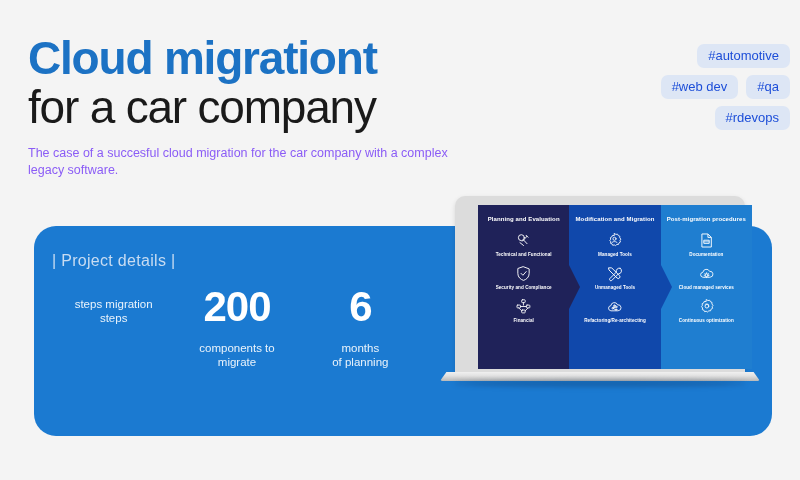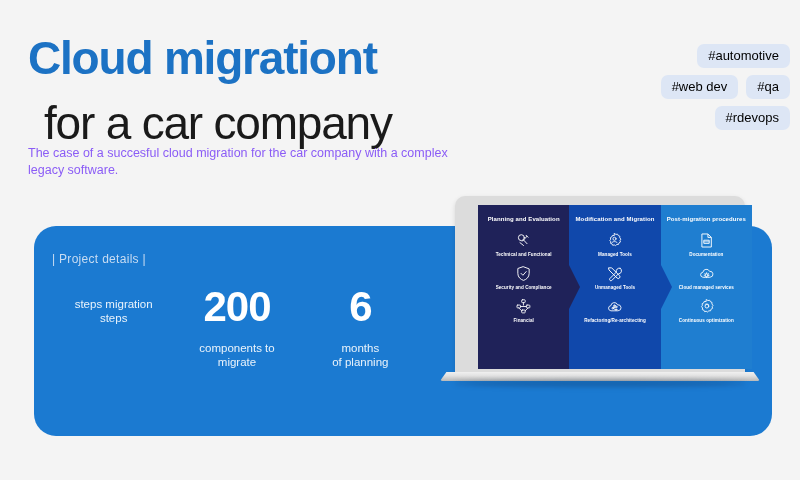--- a/index.html
+++ b/index.html
@@ -12,44 +12,44 @@
   #stage{position:absolute;left:0;top:0;width:800px;height:419px;}
 
   
   .title-block{position:absolute;left:28px;top:34px;width:560px;}
   .title-line1{
     font-size:46px;line-height:48px;font-weight:bold;
     color:#1c72c4;letter-spacing:-1.2px;margin:0;
   }
   .title-line2{
     font-size:46px;line-height:50px;font-weight:normal;
-    color:#1a1a1a;letter-spacing:-1.2px;margin:16px;
+    color:#1a1a1a;letter-spacing:-1.2px;margin:0;
   }
   .subtitle{
     position:absolute;left:28px;top:145px;width:440px;
     font-size:12.5px;line-height:17px;color:#8b5cf6;
   }
 
   
   .tags{position:absolute;left:590px;top:44px;width:200px;}
   .tag-row{display:flex;justify-content:flex-end;gap:8px;margin-bottom:7px;}
   .tag{
-    background:#dde6f5;color:#000000;
+    background:#dde6f5;color:#1d4ed8;
     border-radius:7px;padding:4px 11px 5px 11px;
     font-size:13px;line-height:15px;white-space:nowrap;
   }
 
   
   .blue-panel{
     position:absolute;left:34px;top:226px;width:738px;height:210px;
     background:#1b7ad1;border-radius:22px;
   }
   .project-details{
     position:absolute;left:52px;top:252px;
-    font-size:12px;color:#c8dcf2;letter-spacing:.3px;text-align:center;
+    font-size:16px;color:#c8dcf2;letter-spacing:.3px;text-align:center;
   }
   .stats{
     position:absolute;left:52px;top:285px;width:370px;
     display:flex;
   }
   .stat{flex:1;text-align:center;}
   .stat-num{
     font-size:42px;line-height:44px;font-weight:bold;color:#ffffff;
     letter-spacing:-1px;
   }

